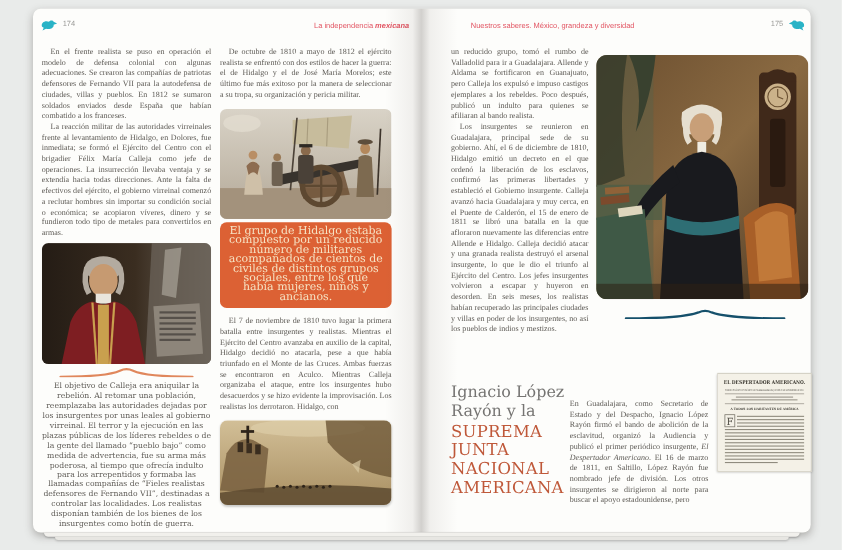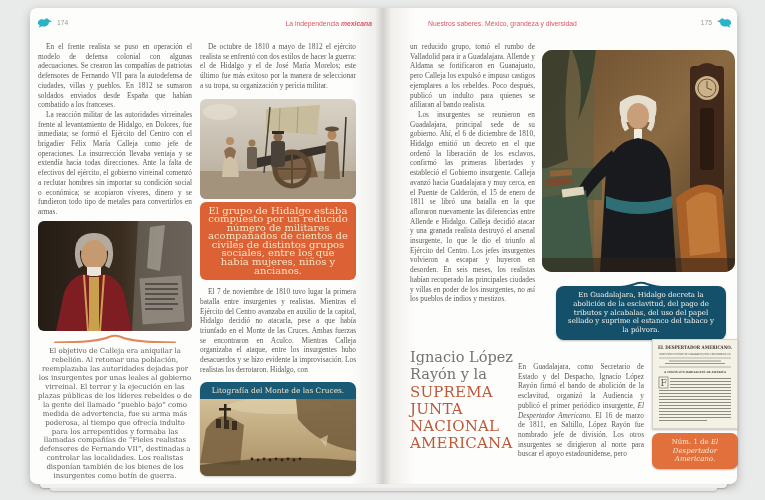--- a/index.html
+++ b/index.html
@@ -139,21 +139,20 @@
           <ellipse cx="52" cy="44" rx="3.5" ry="3.5" fill="#9a7a57"></ellipse>
           <rect x="47" y="48" width="10" height="22" rx="2" fill="#6e6151"></rect>
         </svg>
       </div>
 
       <div class="orangebox">El grupo de Hidalgo estaba compuesto por un reducido número de militares acompañados de cientos de civiles de distintos grupos sociales, entre los que había mujeres, niños y ancianos.</div>
 
       <p class="ind" style="margin-top:7px;">El 7 de noviembre de 1810 tuvo lugar la primera batalla entre insurgentes y realistas. Mientras el Ejército del Centro avanzaba en auxilio de la capital, Hidalgo decidió no atacarla, pese a que había triunfado en el Monte de las Cruces. Ambas fuerzas se encontraron en Aculco. Mientras Calleja organizaba el ataque, entre los insurgentes hubo desacuerdos y se hizo evidente la improvisación. Los realistas los derrotaron. Hidalgo, con</p>
 
       <div class="litocard">
-        <div class="litohdr">Litografía del Monte de las Cruces.</div>
         <div>
           <svg viewBox="0 0 156 77" width="156" height="77" preserveAspectRatio="none" style="display:block;">
             <defs>
               <linearGradient id="glito" x1="0" y1="0" x2="0" y2="1">
                 <stop offset="0" stop-color="#d2bf97"></stop>
                   <stop offset="1" stop-color="#a98f62"></stop>
               </linearGradient>
             </defs>
             <rect width="156" height="77" fill="url(#glito)"></rect>
             <ellipse cx="80" cy="7" rx="52" ry="8" fill="#e2d4ae" opacity=".55"></ellipse>
@@ -225,21 +224,20 @@
         <path d="M144,152 Q162,136 174,146 L178,202 L148,206 Z" fill="#c77f3d" opacity=".8"></path>
         <rect y="208" width="193" height="14" fill="#2e2014" opacity=".55"></rect>
       </svg>
     </div>
 
     <div style="position:absolute;left:528px;top:267px;width:166px;text-align:center;">
       <svg width="150" height="9" viewBox="0 0 150 9">
         <path d="M3,8.5 C34,8.5 57,7.5 69,3 Q75,0.3 81,3 C93,7.5 116,8.5 147,8.5" fill="none" stroke="#15506b" stroke-width="2" stroke-linecap="round"></path>
       </svg>
     </div>
-    <div class="tealbox" style="left:526px;top:278px;width:154px;">En Guadalajara, Hidalgo decreta la abolición de la esclavitud, del pago de tributos y alcabalas, del uso del papel sellado y suprime el estanco del tabaco y la pólvora.</div>
 
     <div style="position:absolute;left:380px;top:341px;width:120px;">
       <p class="h-intro">Ignacio López Rayón y la</p>
       <p class="h-title">SUPREMA JUNTA NACIONAL AMERICANA</p>
     </div>
 
     <div class="col" style="left:488px;top:354px;width:126px;">
       <p><span>En Guadalajara, como Secretario de Estado y del Despacho, Ignacio López Rayón firmó el bando de abolición de la esclavitud, organizó la Audiencia y publicó el primer periódico insurgente, </span><span class="it">El Despertador Americano</span><span>. El 16 de marzo de 1811, en Saltillo, López Rayón fue nombrado jefe de división. Los otros insurgentes se dirigieron al norte para buscar el apoyo estadounidense, pero</span></p>
     </div>
 
@@ -268,20 +266,19 @@
           <rect x="6" y="62" width="72" height="1"></rect>
             <rect x="6" y="65" width="72" height="1"></rect>
           <rect x="6" y="68" width="72" height="1"></rect>
             <rect x="6" y="71" width="72" height="1"></rect>
           <rect x="6" y="74" width="72" height="1"></rect>
             <rect x="6" y="77" width="72" height="1"></rect>
           <rect x="6" y="80" width="48" height="1"></rect>
         </g>
       </svg>
     </div>
-    <div class="doccap" style="left:622px;top:425px;width:76px;"><span>Núm. 1 de </span><span class="it">El Despertador Americano.</span></div>
 
     <div class="gutter"></div>
   </div>
 
   <div class="stack1"></div>
   <div class="stack2"></div>
 </div>
 
 </body></html>

